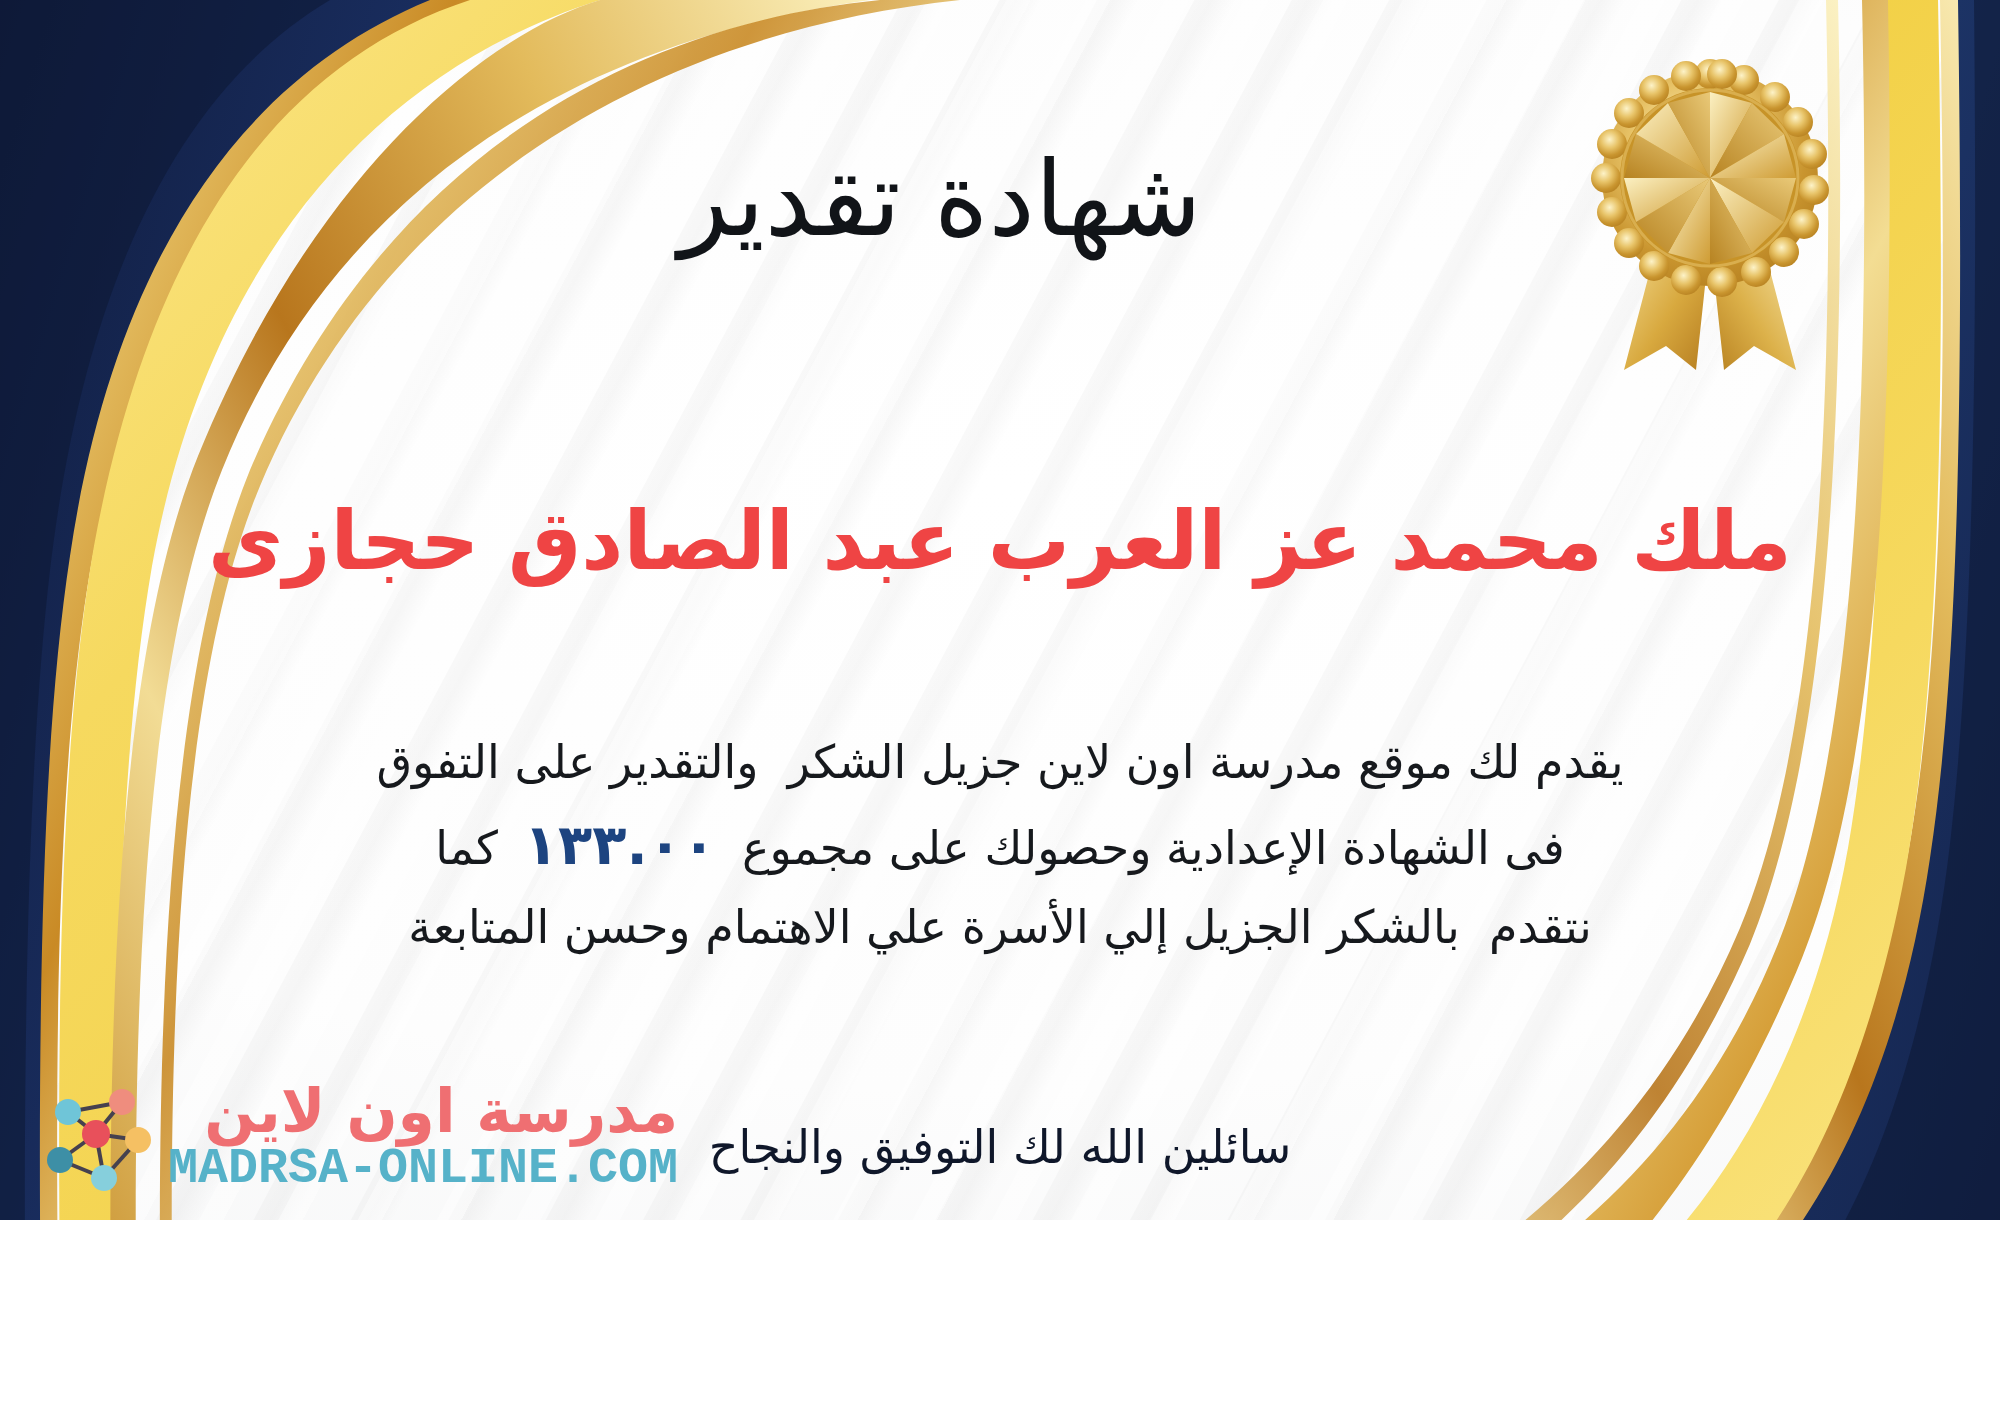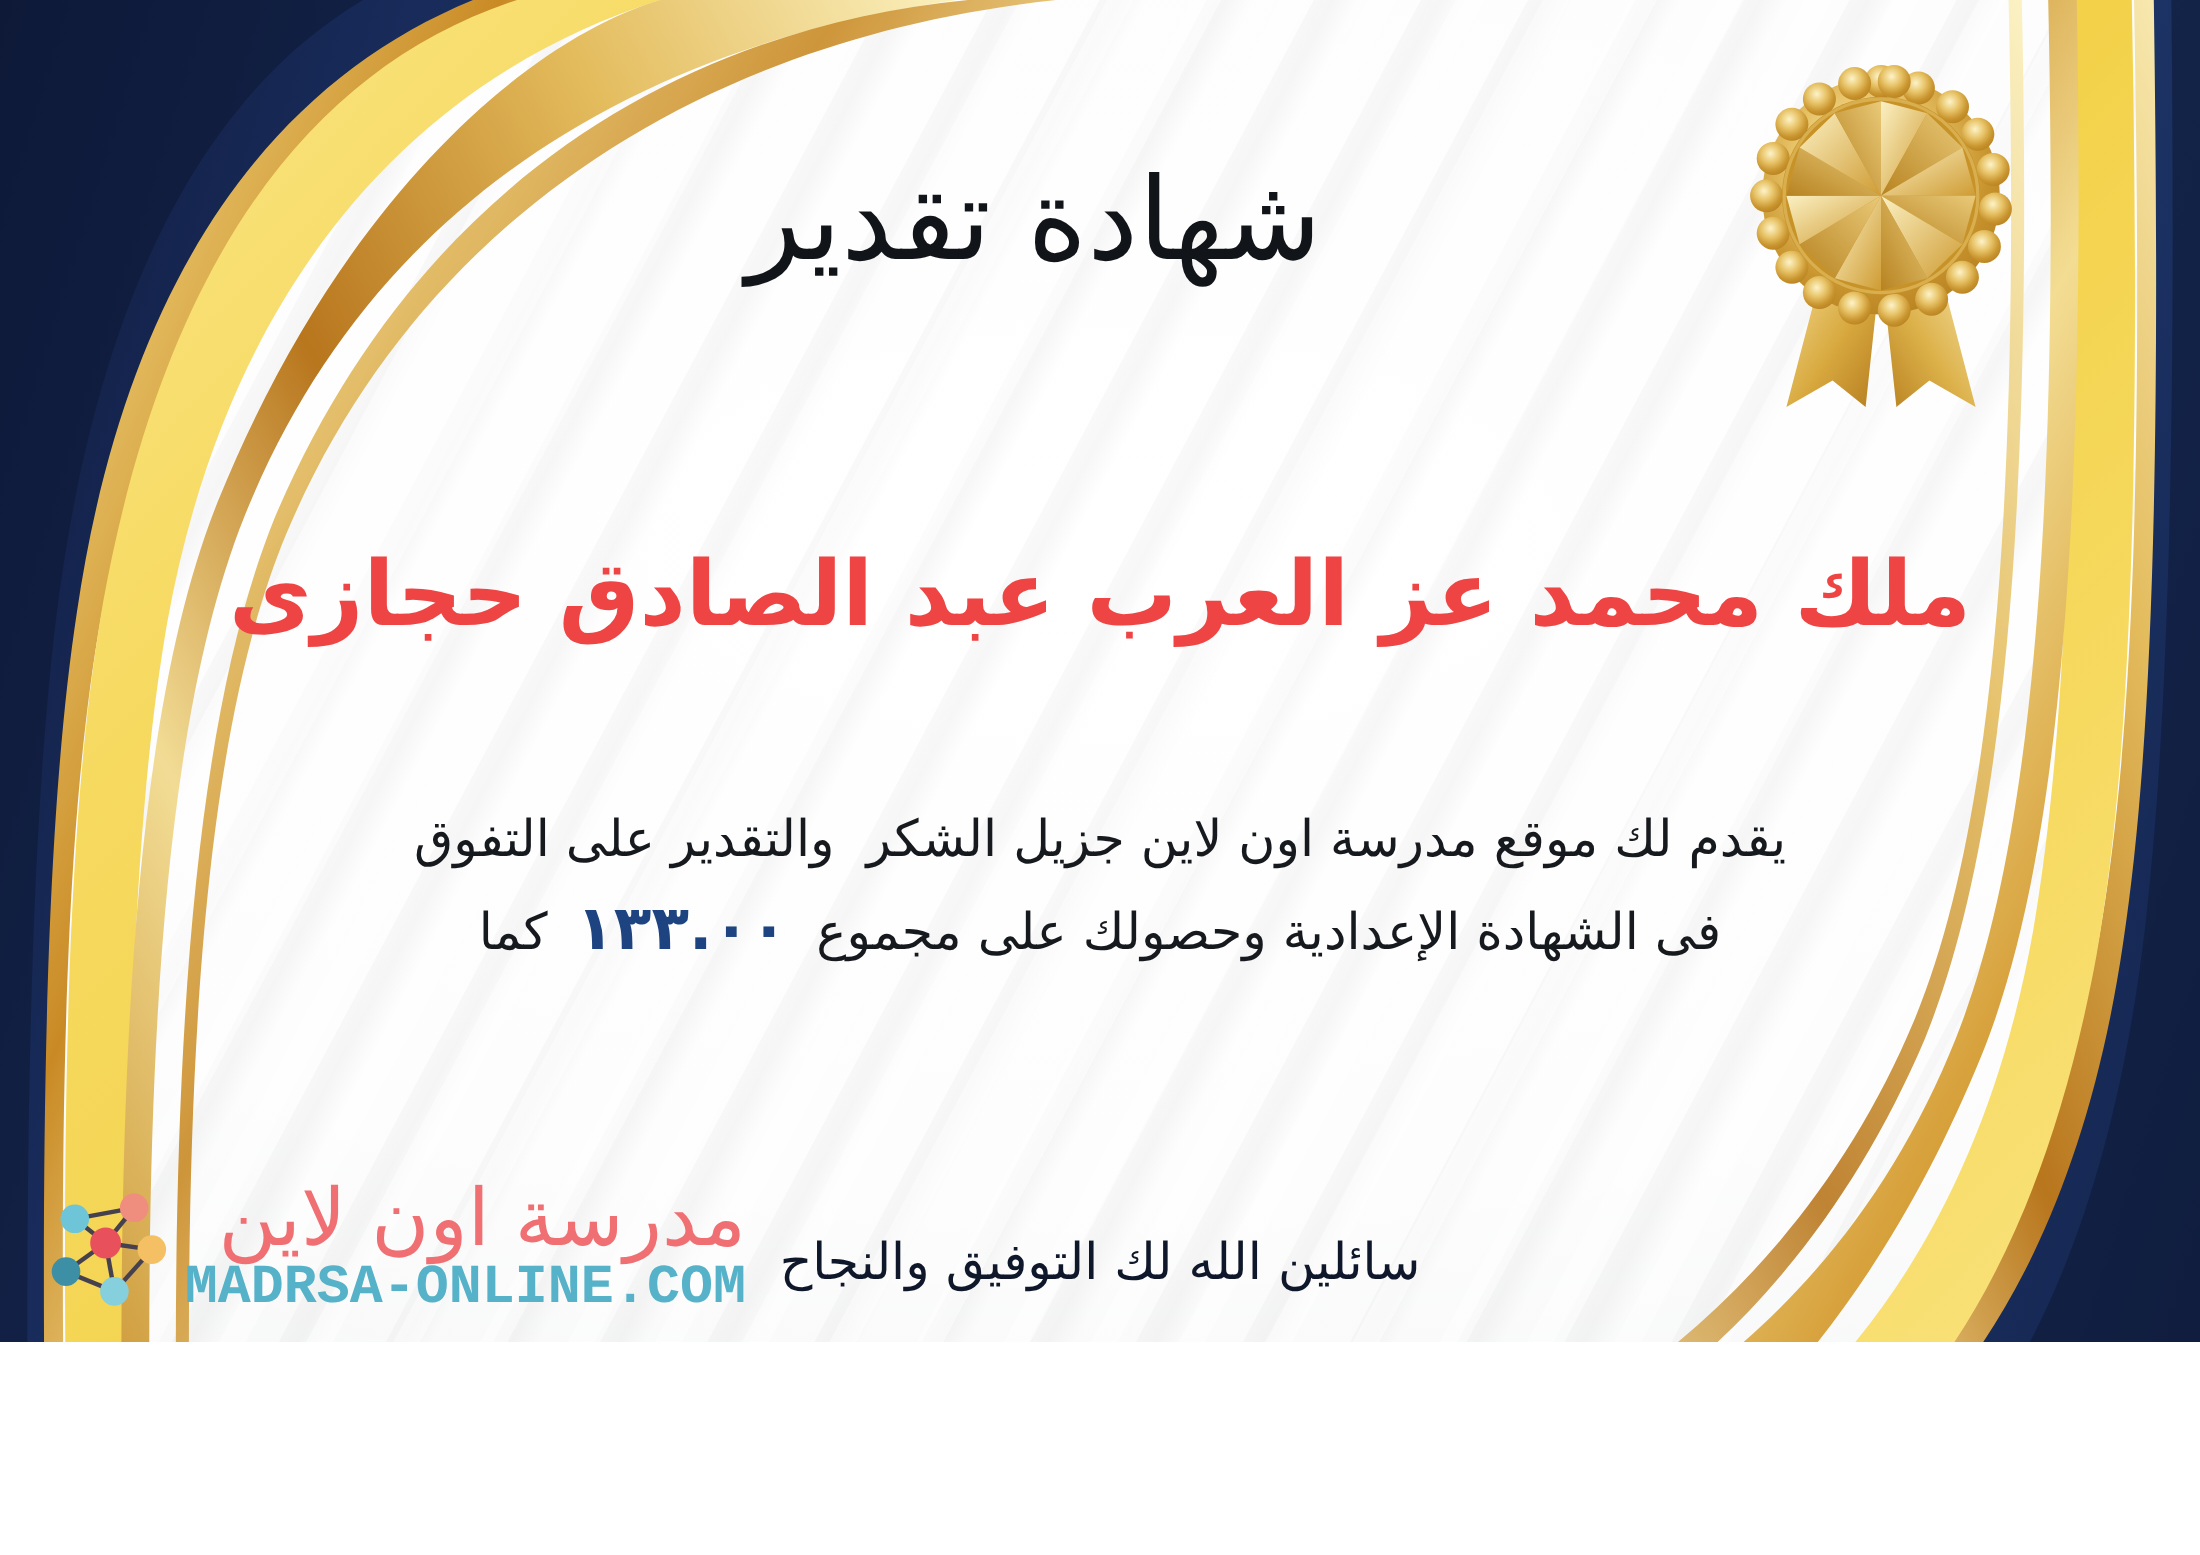--- a/index.html
+++ b/index.html
@@ -144,22 +144,22 @@
     flex-direction: row-reverse;
     align-items: center;
     gap: 14px;
   }
   .logo-text {
     display: flex;
     flex-direction: column;
     align-items: flex-start;
   }
   .logo-ar {
-    font-size: 72px;
-    font-weight: 400;
+    font-size: 60px;
+    font-weight: 700;
     color: #ef6f72;
     line-height: 1.05;
     direction: rtl;
   }
   .logo-url {
     font-size: 50px;
     font-weight: 700;
     color: #56b2c9;
     letter-spacing: 0px;
     line-height: 1.05;
@@ -322,20 +322,21 @@
 
   <div class="content">
 
     <div class="cert-title">شهادة تقدير</div>
 
     <div class="recipient-name">ملك محمد عز العرب عبد الصادق حجازى</div>
 
     <div class="body-block">
       <span class="body-line">يقدم لك موقع مدرسة اون لاين جزيل الشكر  والتقدير على التفوق</span>
       <span class="body-line"><span>فى الشهادة الإعدادية وحصولك على مجموع</span><span class="score">١٣٣.٠٠</span><span>كما</span></span>
+      <span class="body-line">نتقدم  بالشكر الجزيل إلي الأسرة علي الاهتمام وحسن المتابعة</span>
     </div>
 
     <div class="closing">سائلين الله لك التوفيق  والنجاح</div>
   </div>
 
   <div class="logo">
     <svg class="logo-mark" viewBox="0 0 120 120">
       <g stroke="#46414f" stroke-width="4" fill="none">
         <line x1="34" y1="34" x2="62" y2="56"></line>
         <line x1="88" y1="24" x2="62" y2="56"></line>

